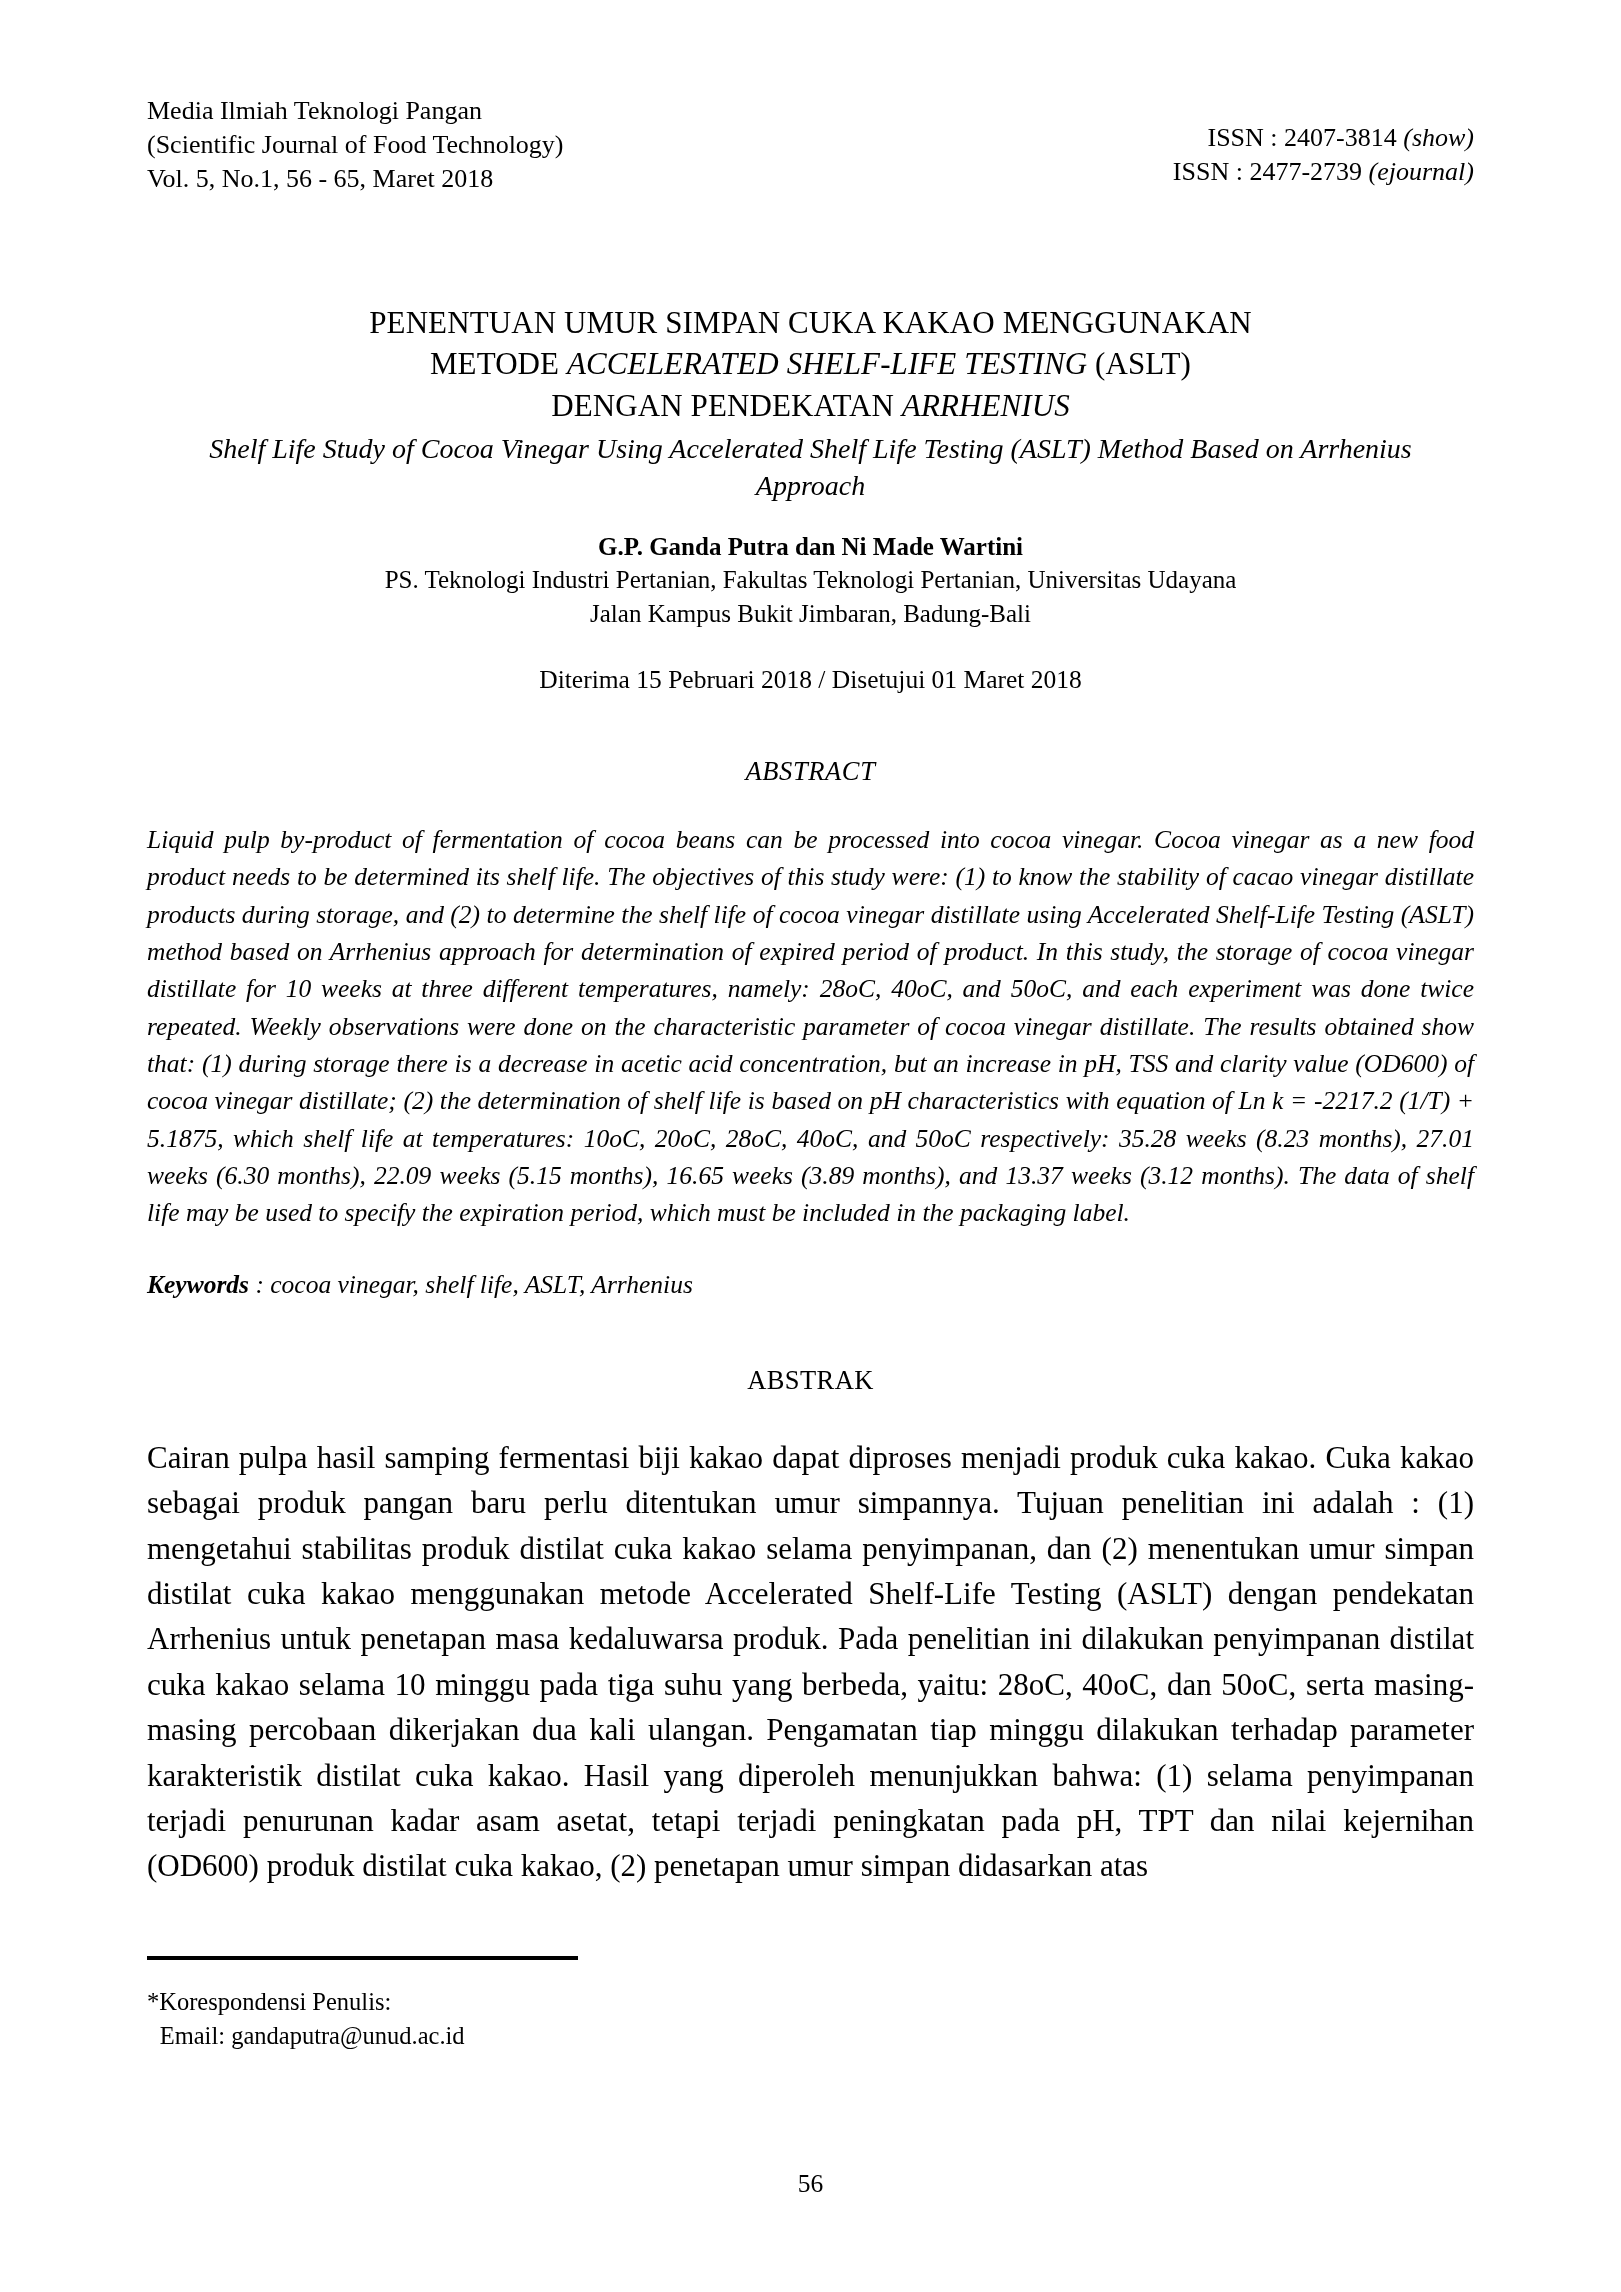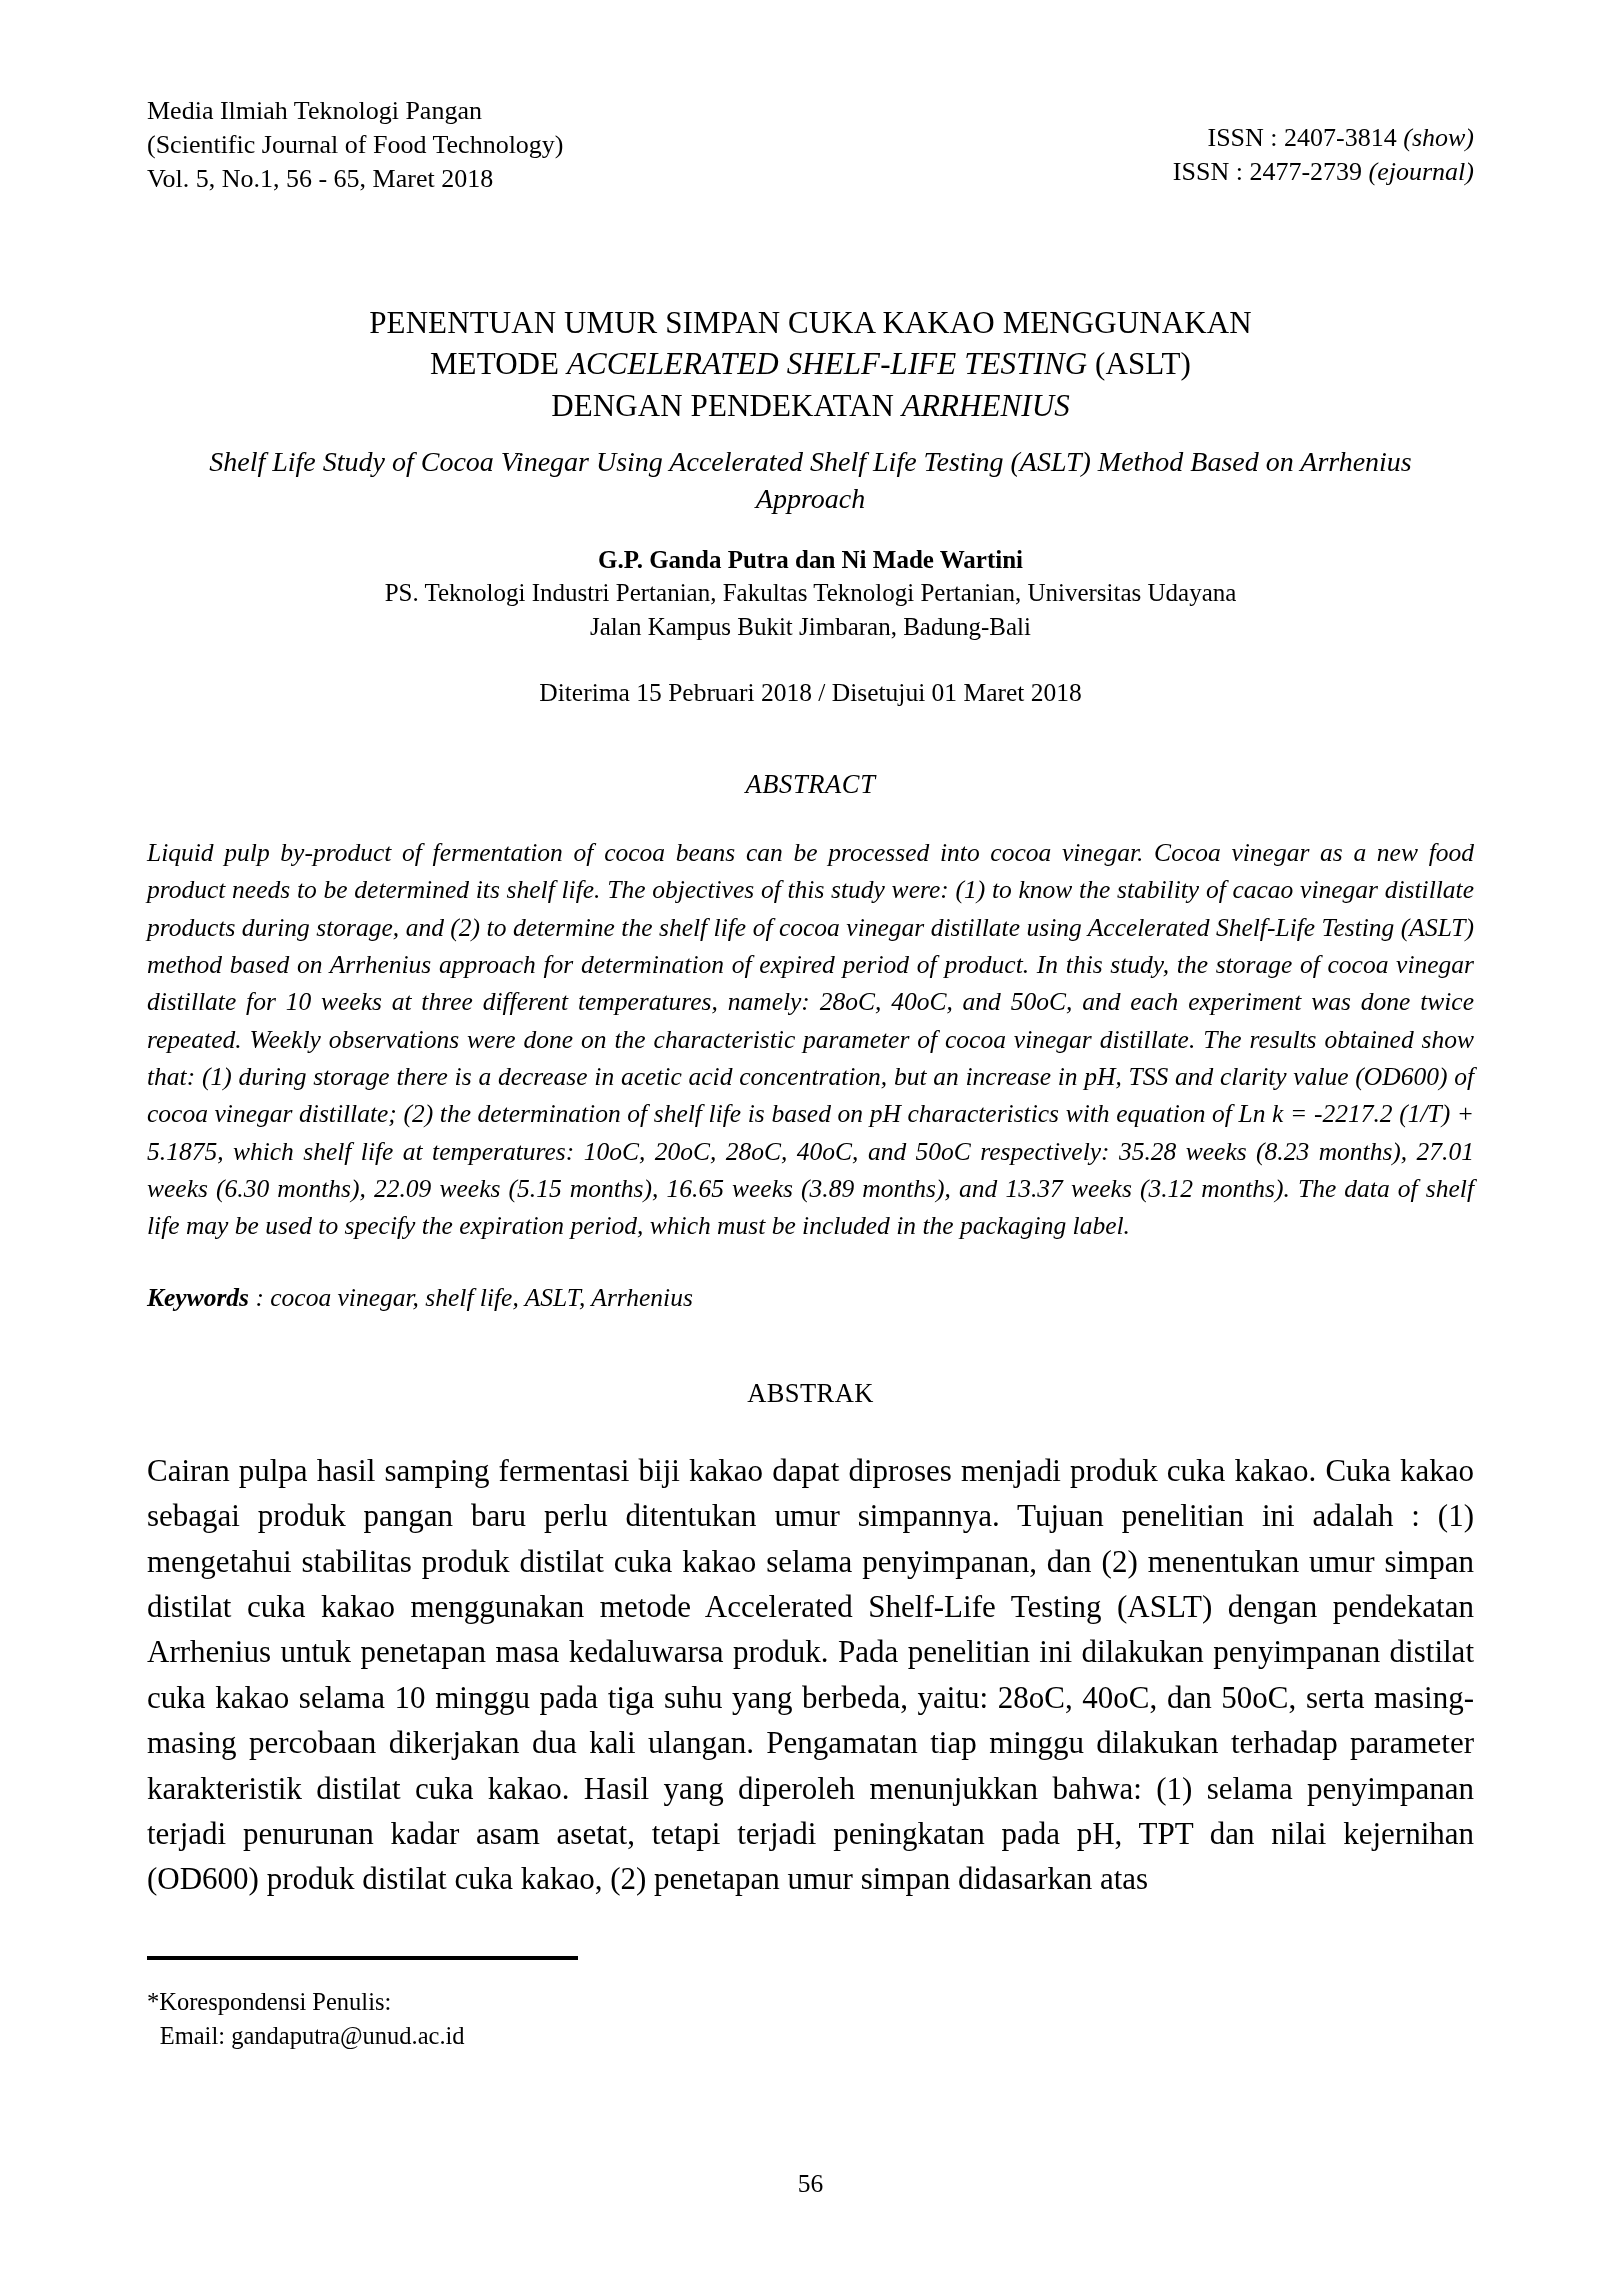--- a/index.html
+++ b/index.html
@@ -44,21 +44,21 @@
   .title-line {
     font-size: 31px;
     line-height: 1.33;
     letter-spacing: 0.1px;
   }
   .title-line .ital { font-style: italic; }
   .subtitle {
     font-size: 28px;
     font-style: italic;
     line-height: 1.33;
-    margin-top: 17px;
+    margin-top: 4px;
     padding: 0 39px;
   }
 
   
   .authors {
     text-align: center;
     margin-top: 25.5px;
   }
   .author-names {
     font-size: 25px;

